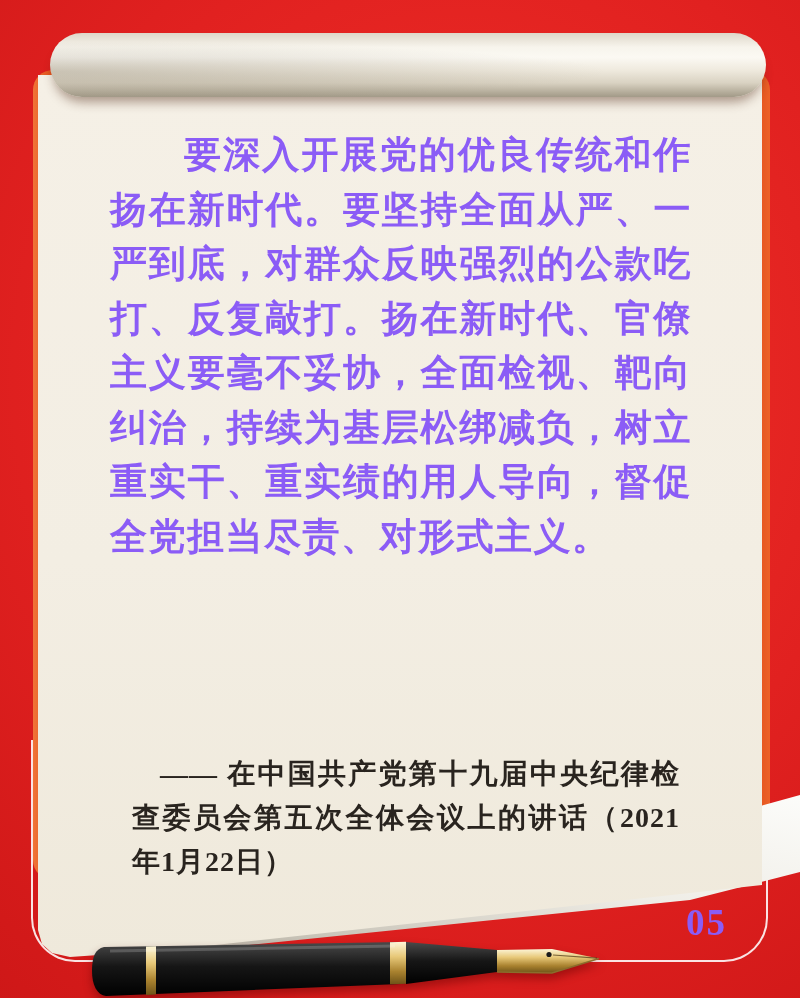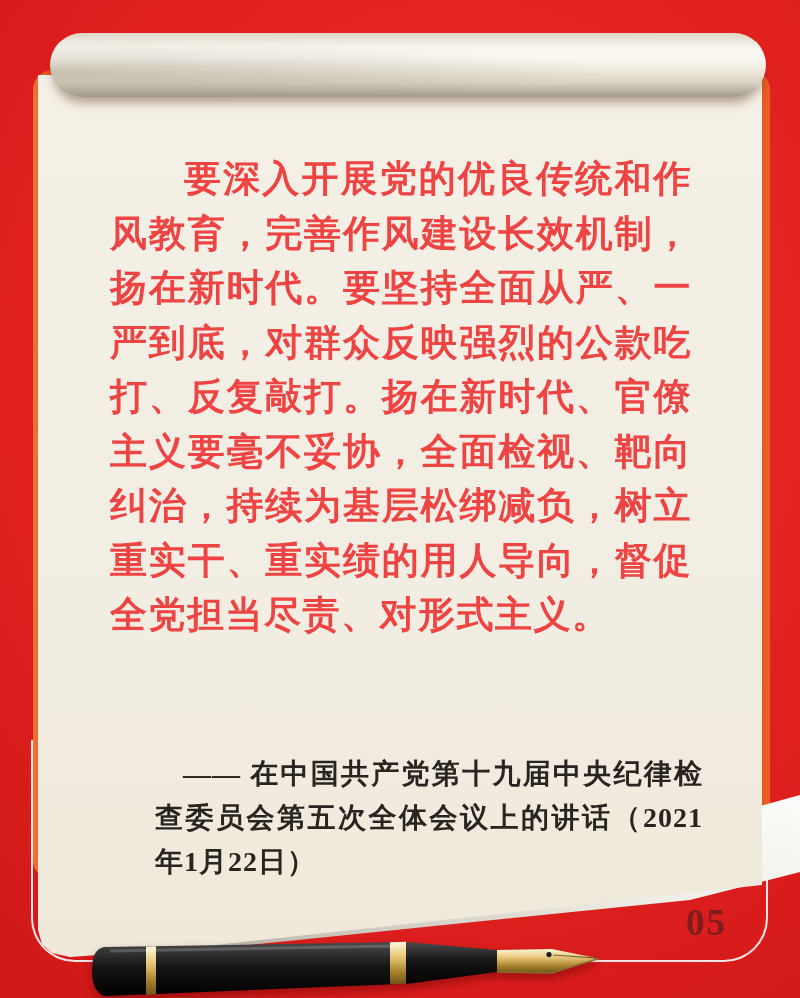--- a/index.html
+++ b/index.html
@@ -39,38 +39,38 @@
     border-radius:32px / 50%;
     background:
       radial-gradient(ellipse at 0% 60%, rgba(120,110,90,.30), transparent 55%),
       linear-gradient(180deg,#ded7c9 0%,#f7f4ec 22%,#fbf9f3 38%,#efeade 58%,#d9d2c2 78%,#b3ab99 93%,#a29a88 100%);
     box-shadow:0 9px 11px -4px rgba(80,40,20,.45);
   }
 
   .quote{
     left:110px;top:128px;width:582px;
     font-size:37px;line-height:54.5px;font-weight:bold;
-    color:#ef4444;letter-spacing:1.5px;margin-top:24px;
+    color:#8b5cf6;letter-spacing:1.5px;
   }
   .quote .line{text-align:justify;text-align-last:justify;}
   .quote .line.first{text-indent:74px;}
   .quote .line.last{text-align-last:left;}
 
   .attribution{
-    left:155px;top:752px;width:548px;
+    left:132px;top:752px;width:548px;
     font-size:28px;line-height:44px;font-weight:bold;
     color:#29241f;letter-spacing:1px;
   }
   .attribution .line{text-align:justify;text-align-last:justify;}
   .attribution .line.first{text-indent:28px;}
   .attribution .line.last{text-align-last:left;}
 
   .page-number{
     left:686px;top:901px;width:60px;
-    font-size:37px;font-weight:600;color:#7f1d1d;letter-spacing:2px;
+    font-size:37px;font-weight:600;color:#8b5cf6;letter-spacing:2px;
   }
 
   .pen-svg{left:0px;top:925px;width:640px;height:73px;
     filter:drop-shadow(0 5px 5px rgba(90,0,0,.45));}
 </style>
 </head>
 <body>
 
 <div class="abs border-line"></div>
 
@@ -86,21 +86,20 @@
   </defs>
   <polygon points="100,148 410,72 650,5 650,82 540,110 10,164" fill="url(#curlGrad)"></polygon>
 </svg>
 
 <div class="abs paper"></div>
 
 <div class="abs roll"></div>
 
 <div class="abs quote">
   <div class="line first">要深入开展党的优良传统和作</div>
-  <div class="line">风教育，完善作风建设长效机制，</div>
   <div class="line">扬在新时代。要坚持全面从严、一</div>
   <div class="line">严到底，对群众反映强烈的公款吃</div>
   <div class="line">打、反复敲打。扬在新时代、官僚</div>
   <div class="line">主义要毫不妥协，全面检视、靶向</div>
   <div class="line">纠治，持续为基层松绑减负，树立</div>
   <div class="line">重实干、重实绩的用人导向，督促</div>
   <div class="line last">全党担当尽责、对形式主义。</div>
 </div>
 
 <div class="abs attribution">

